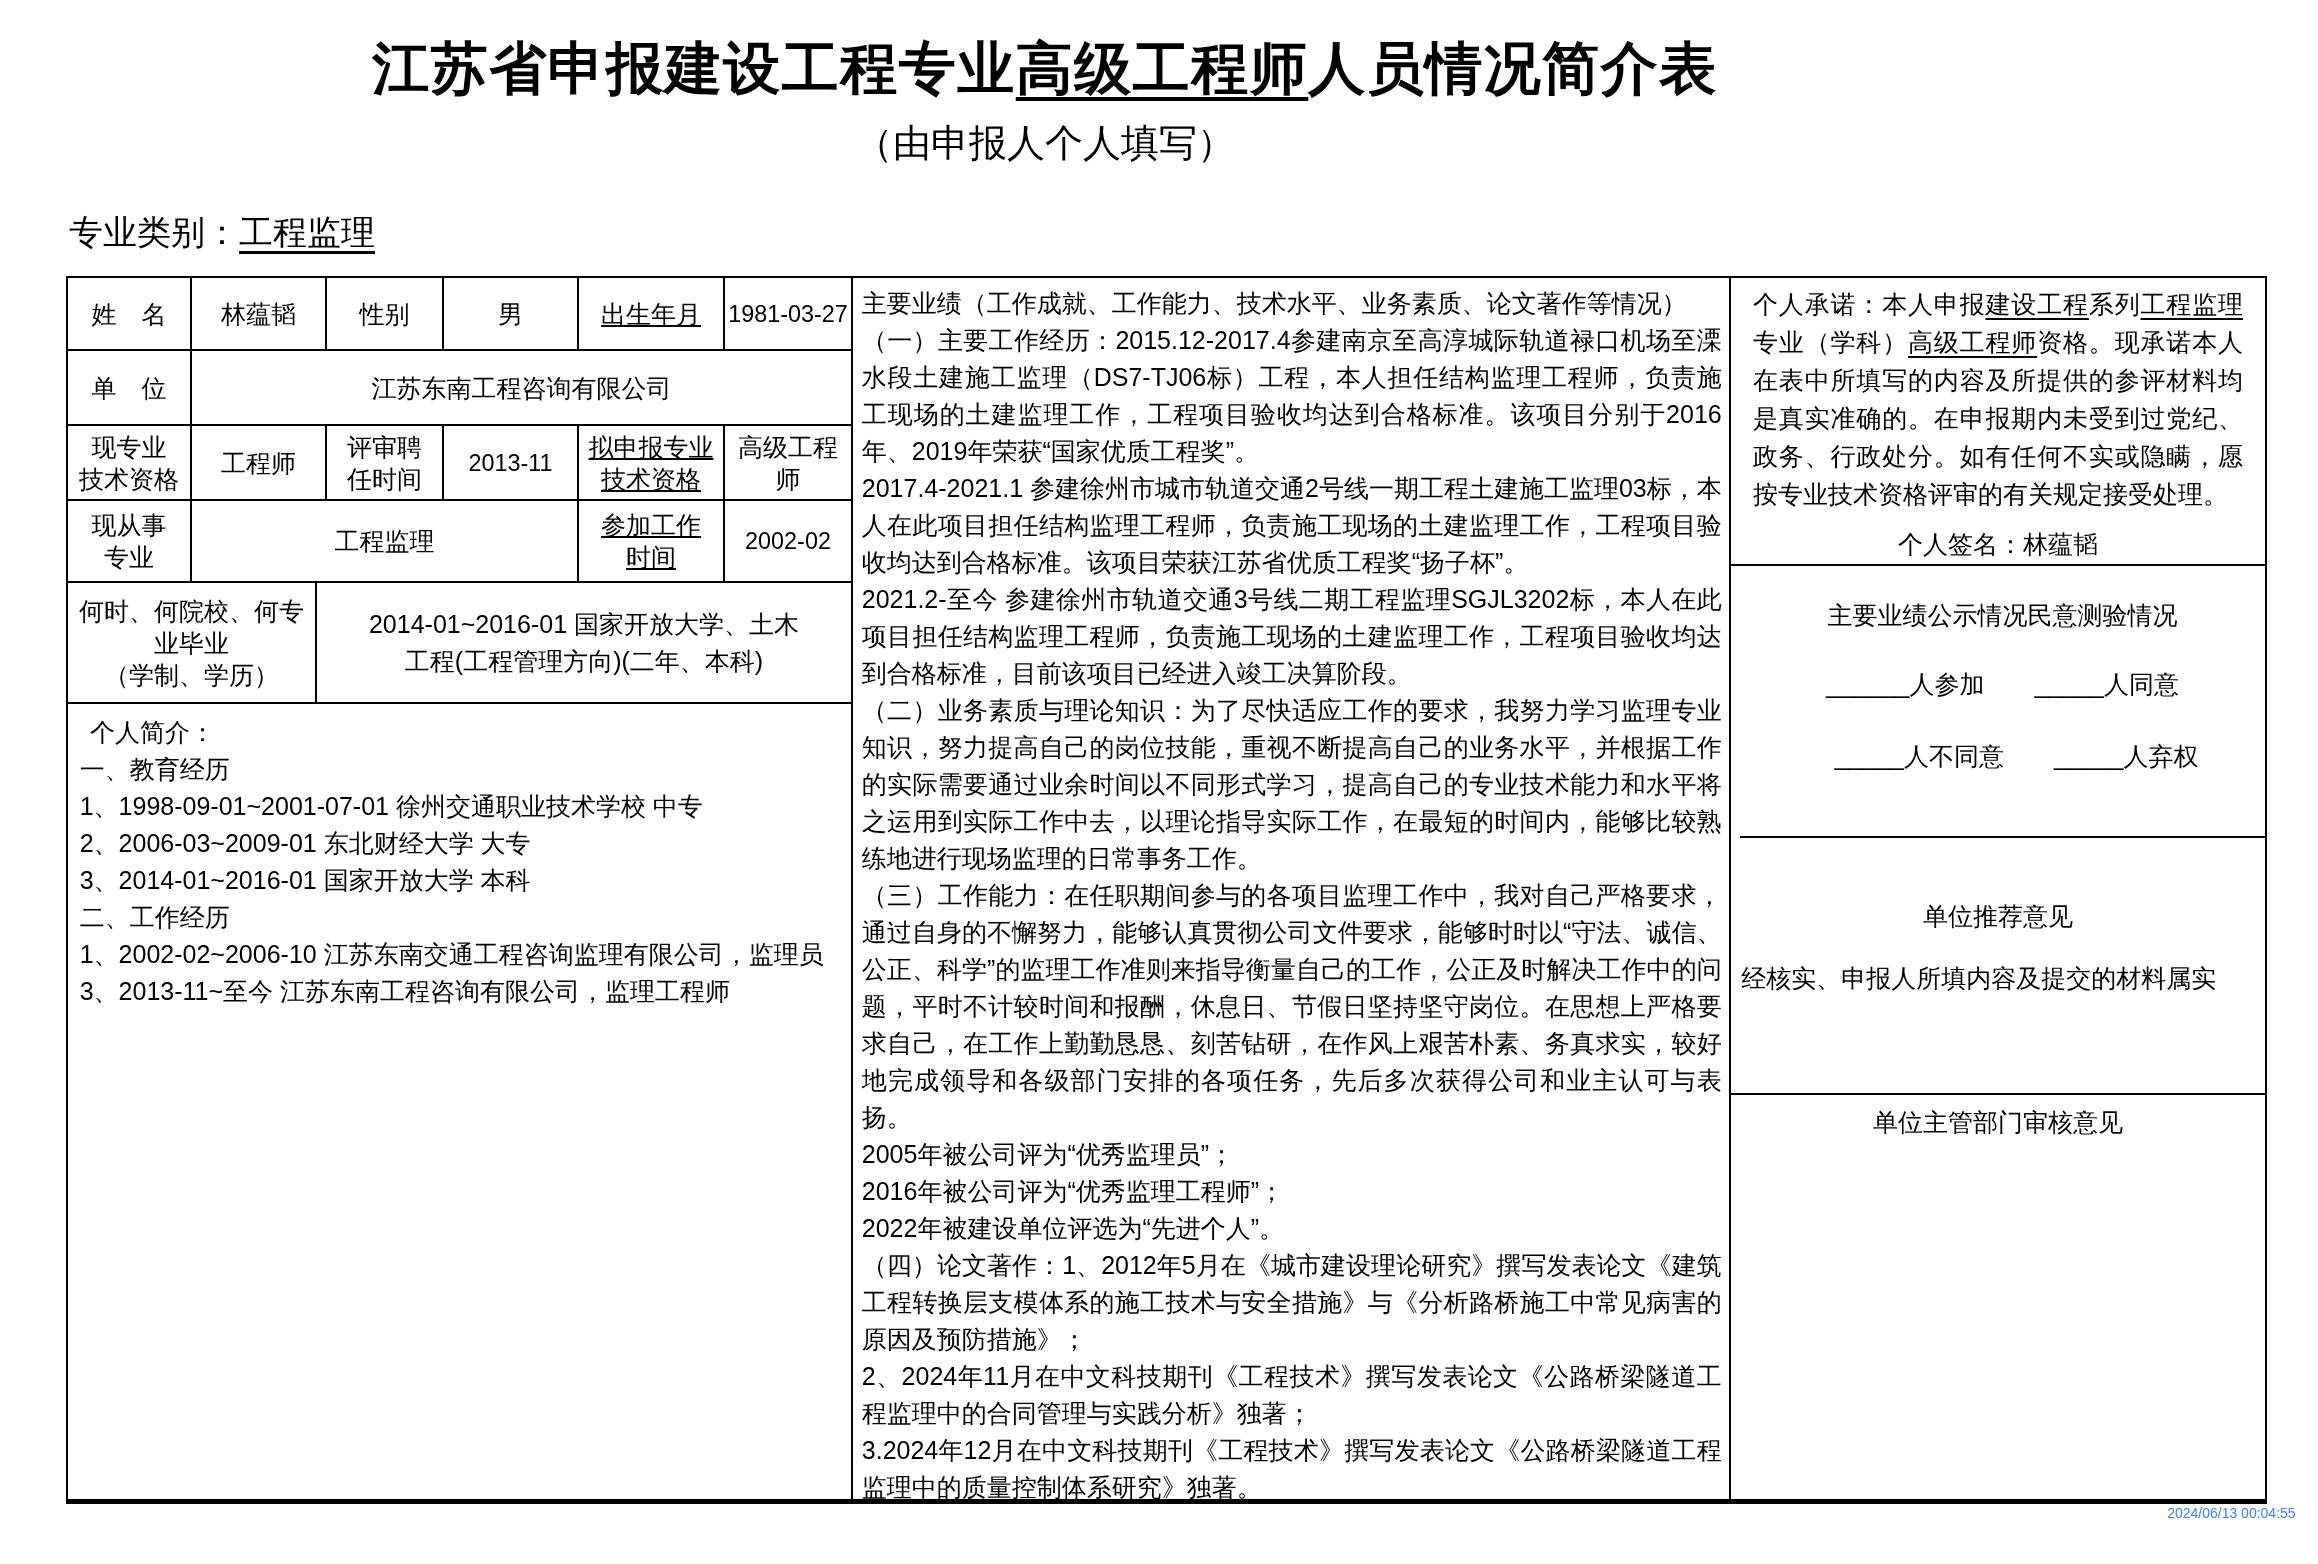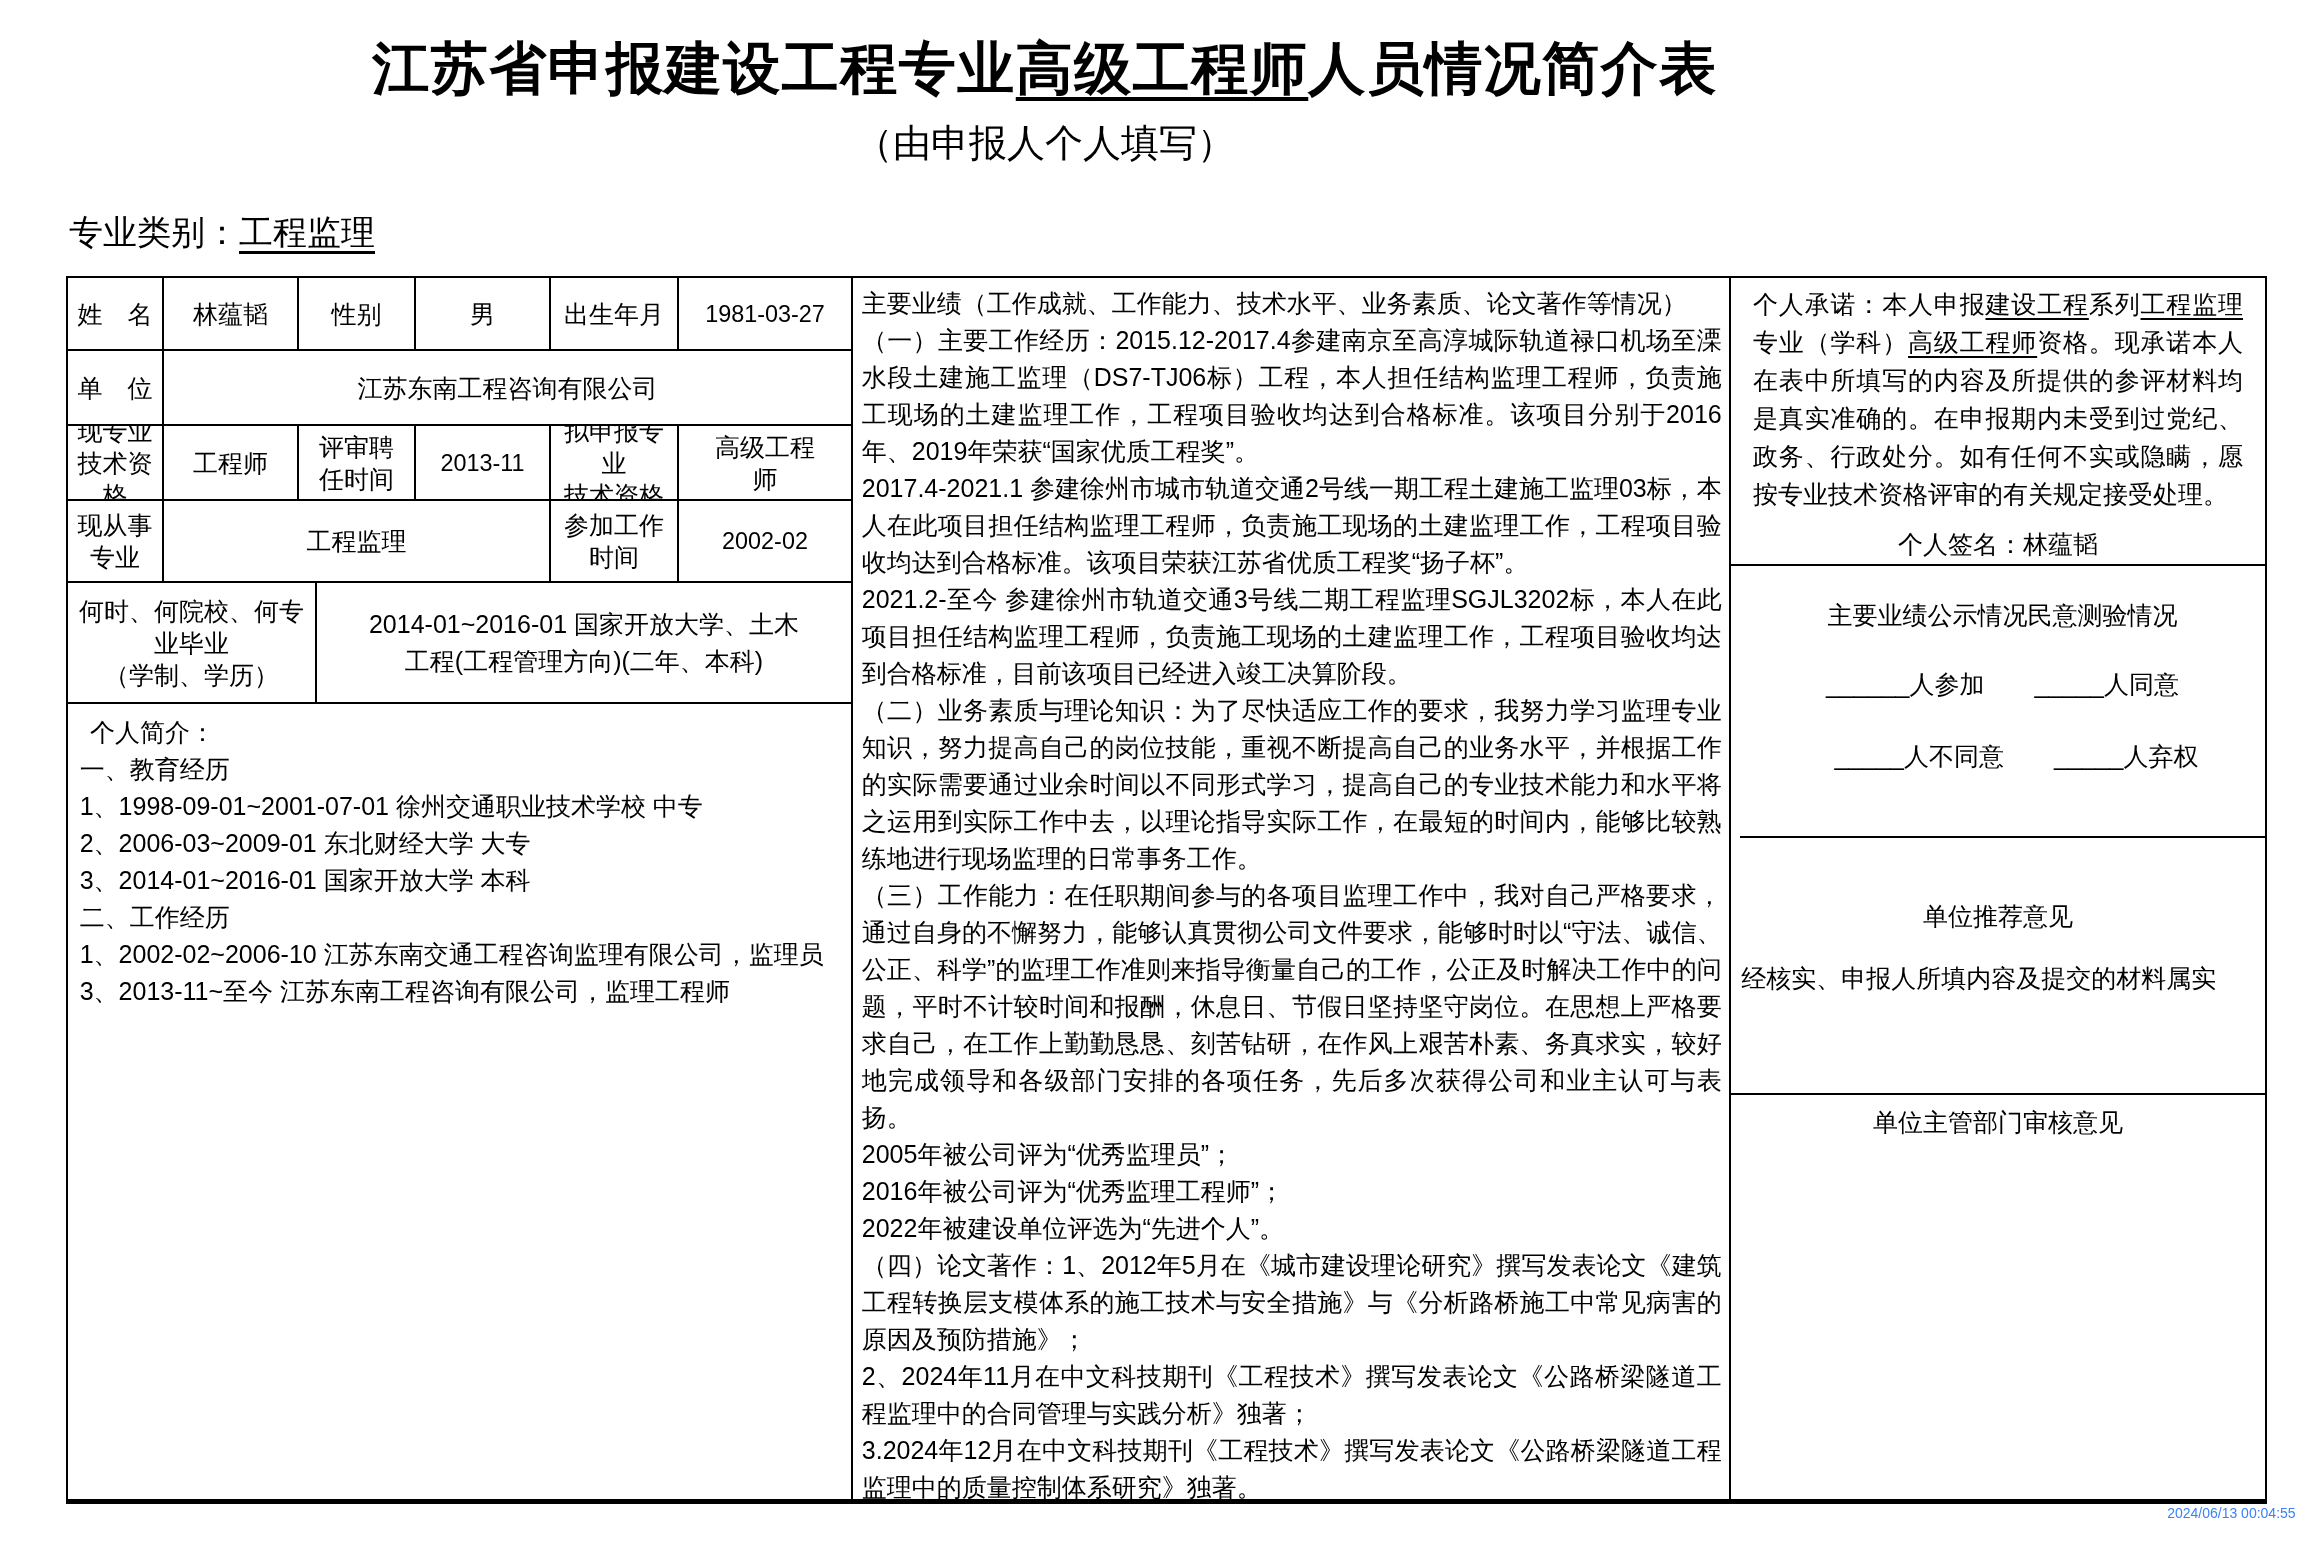--- a/index.html
+++ b/index.html
@@ -23,22 +23,22 @@
   .col-mid p{margin:0;}
   .col-right{flex:1;display:flex;flex-direction:column;box-sizing:border-box;}
   
   .lrow{display:flex;border-bottom:2.2px solid #000;box-sizing:border-box;flex:0 0 auto;}
   .lrow:last-child{border-bottom:none;flex:1;}
   .h1{height:73px;} .h2{height:75px;} .h3{height:75px;} .h4{height:82px;} .h5{height:121px;}
   .lc{border-right:2.2px solid #000;box-sizing:border-box;display:flex;flex-direction:column;
       align-items:center;justify-content:center;text-align:center;font-size:25px;line-height:32px;
       overflow:hidden;padding:0 1.5px;}
   .lc.last{border-right:none;flex:1;}
-  .w1{width:96px;flex:0 0 auto;} .w2{width:135px;flex:0 0 auto;} .w3{width:117px;flex:0 0 auto;}
-  .w4{width:135px;flex:0 0 auto;} .w5{width:128px;flex:0 0 auto;} .wm{width:387px;flex:0 0 auto;}
+  .w1{width:124px;flex:0 0 auto;} .w2{width:135px;flex:0 0 auto;} .w3{width:117px;flex:0 0 auto;}
+  .w4{width:135px;flex:0 0 auto;} .w5{width:146px;flex:0 0 auto;text-decoration:underline;} .wm{width:387px;flex:0 0 auto;}
   .wl{width:249px;flex:0 0 auto;}
   .num{font-size:23.4px;}
   .edu-val{line-height:37px;border-radius:24px;}
   .profile-cell{border-right:none;flex:1;box-sizing:border-box;padding:10.2px 11.7px;
                 font-size:25px;line-height:37px;text-align:left;overflow:hidden;}
   .profile-cell div:first-child{padding-left:10.2px;}
   
   .rc{border-bottom:2.2px solid #000;box-sizing:border-box;overflow:hidden;}
   .rc1{height:288px;padding:7.3px 22px 0 22px;font-size:25px;line-height:38px;text-align:justify;}
   .rc2{height:272px;font-size:25px;text-align:center;margin-left:9px;}

